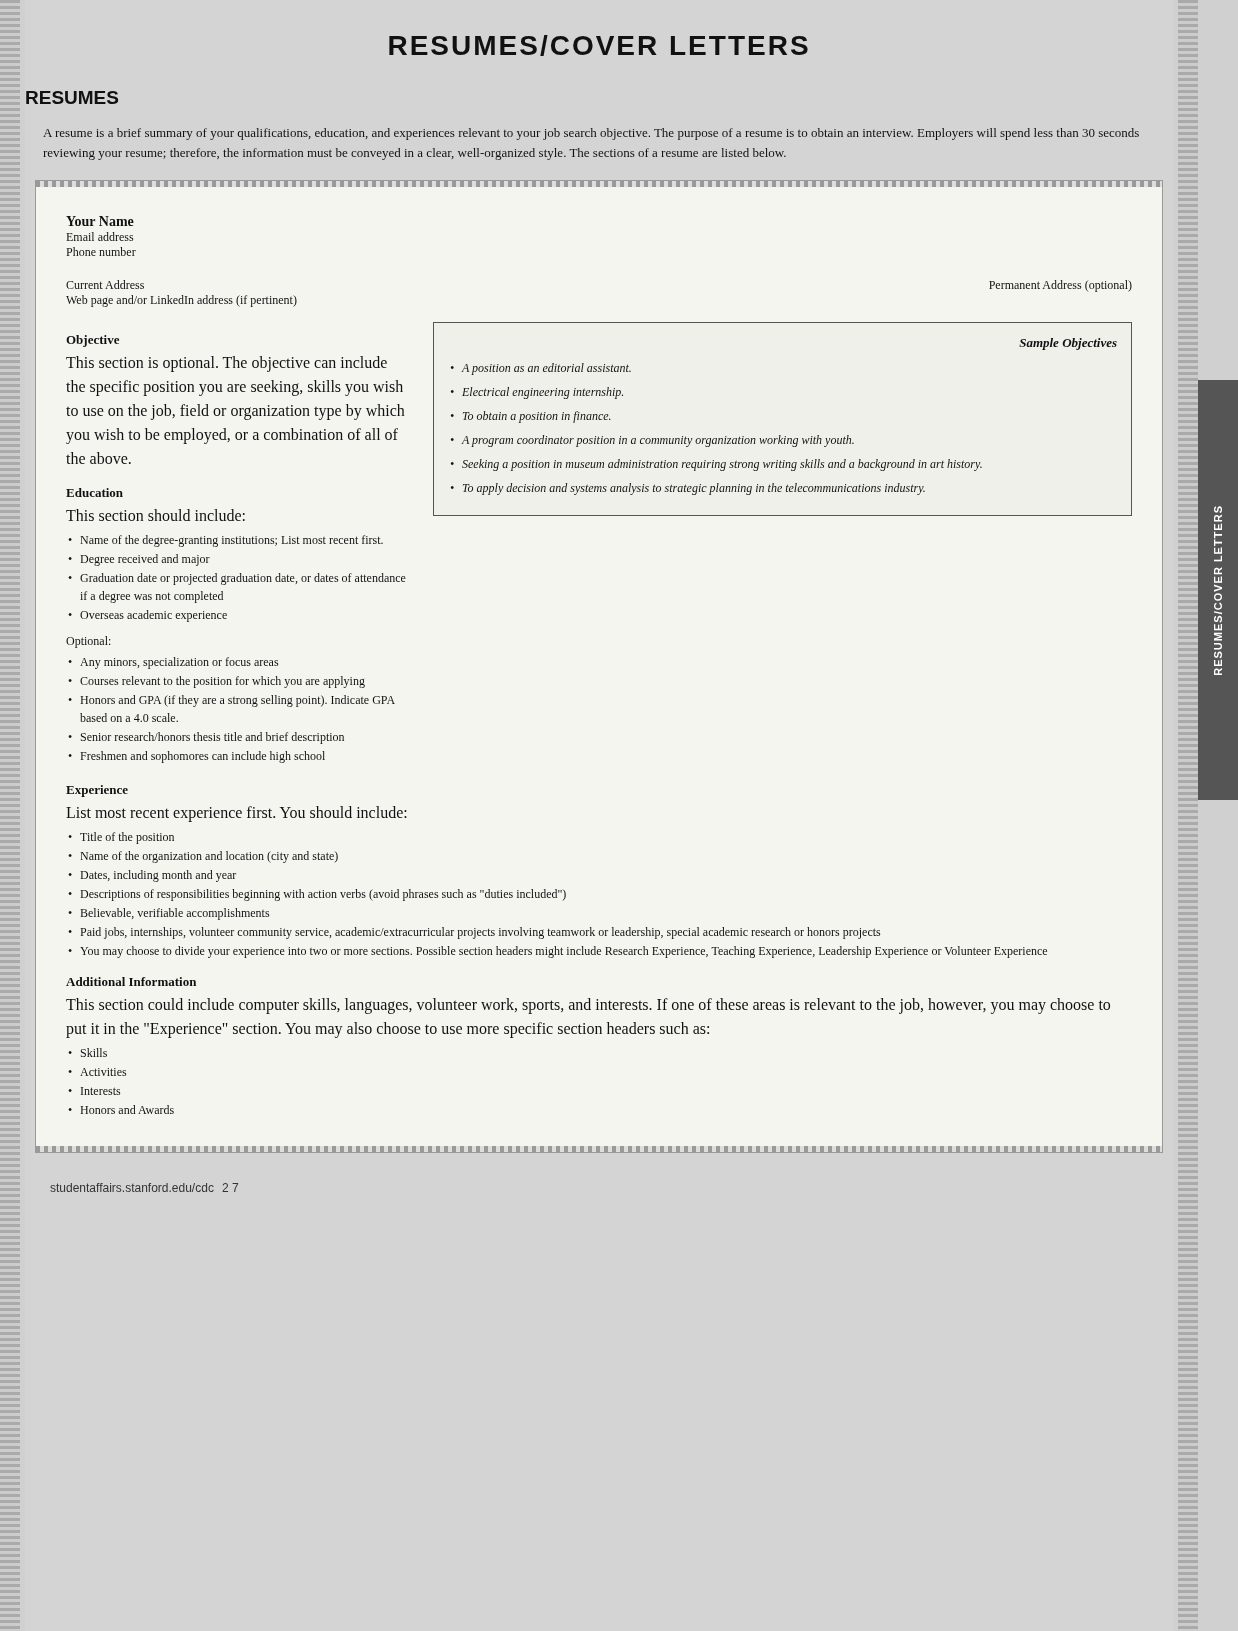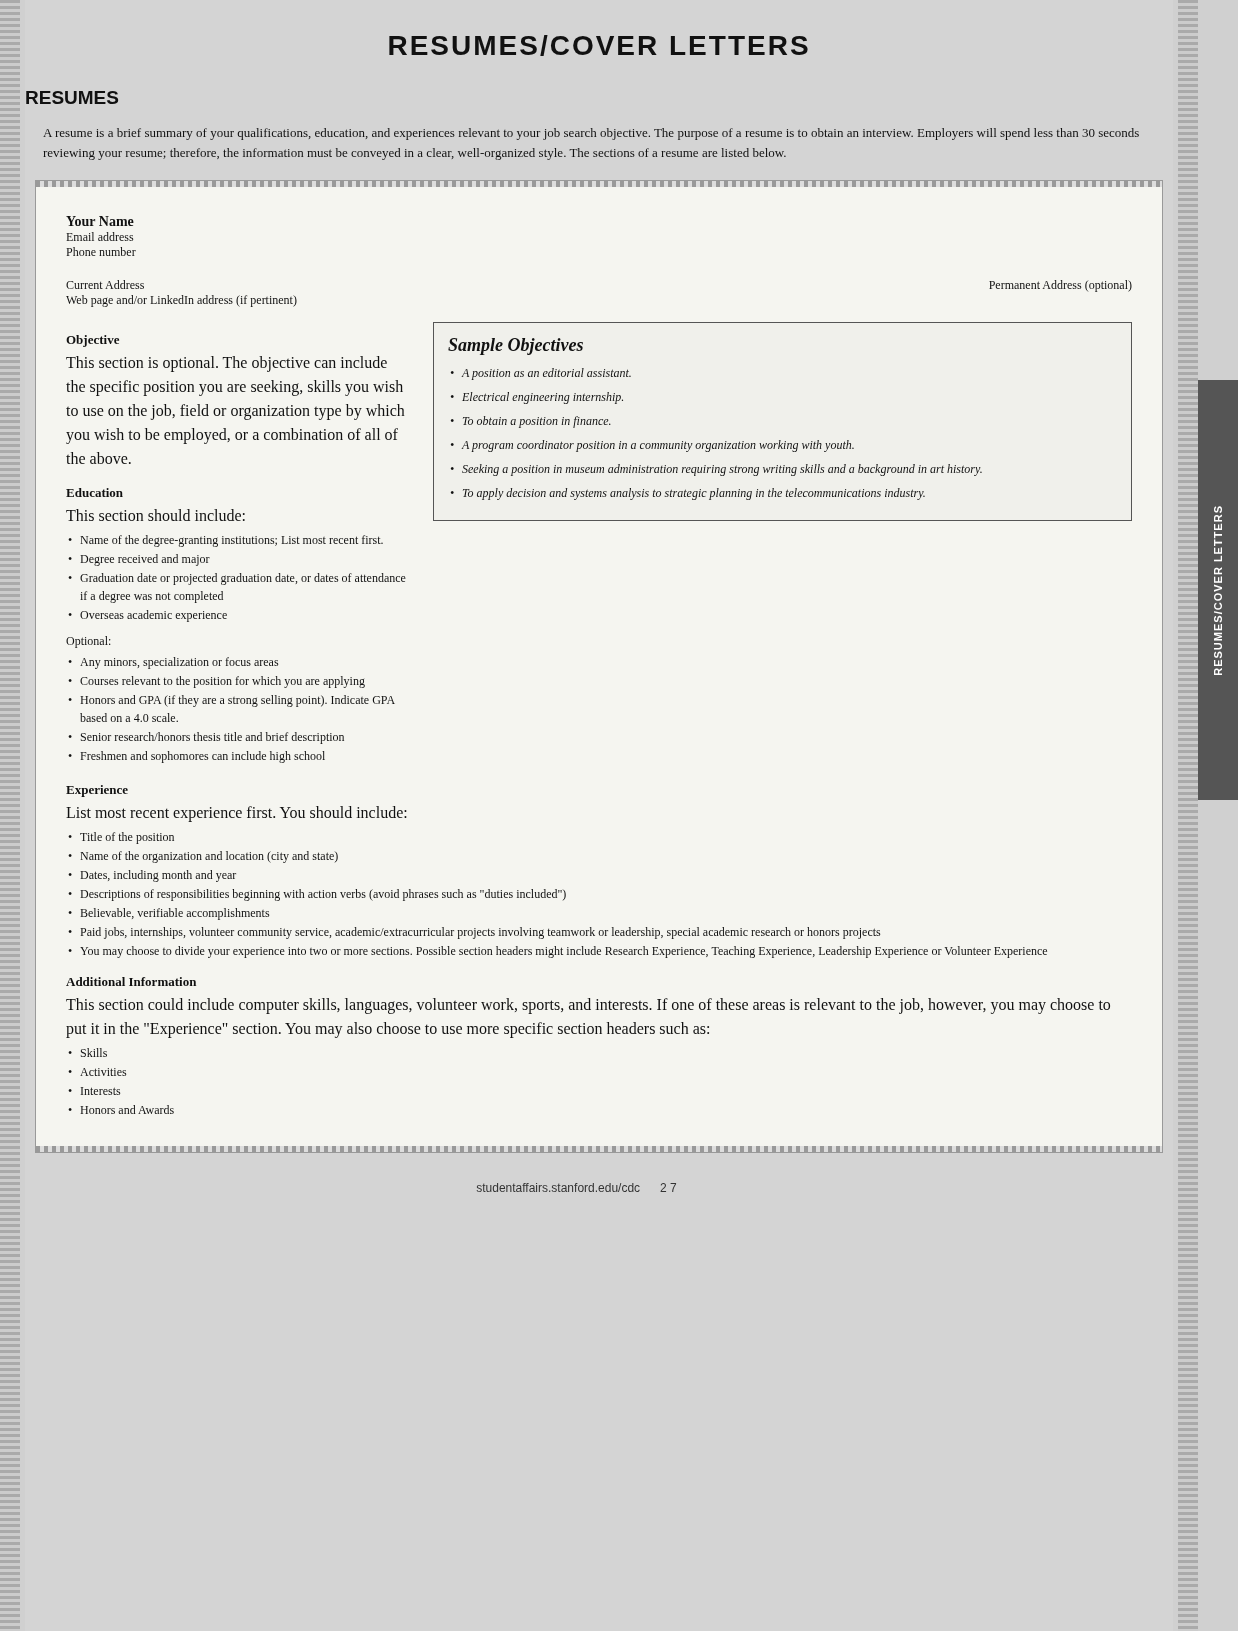--- a/index.html
+++ b/index.html
@@ -189,23 +189,23 @@
     
     .sample-objectives-box {
       border: 1.5px solid #555;
       padding: 12px 14px;
       background: #f0f0eb;
       font-size: 12px;
     }
     .sample-objectives-title {
       font-weight: bold;
       font-style: italic;
-      text-align: left;
+      text-align: right;
       margin-bottom: 8px;
-      font-size: 18px;
+      font-size: 13px;
     }
     .sample-objectives-list {
       list-style: none;
       padding: 0;
     }
     .sample-objectives-list li {
       font-style: italic;
       line-height: 1.5;
       margin-bottom: 6px;
       padding-left: 14px;
@@ -236,27 +236,27 @@
     }
 
     .optional-label {
       font-size: 12px;
       margin-top: 8px;
       margin-bottom: 2px;
     }
 
     .footer-bar {
       display: flex;
-      justify-content: center;
+      justify-content: flex-start;
       align-items: center;
       padding: 8px 70px 8px 25px;
       font-size: 12px;
       font-family: Arial, sans-serif;
       color: #333;
-      gap: 20px;
+      gap: 8px;
     }
 
     .indent {
       padding-left: 18px;
     }
   </style>
 </head>
 <body>
 
 <div class="page-bg">

